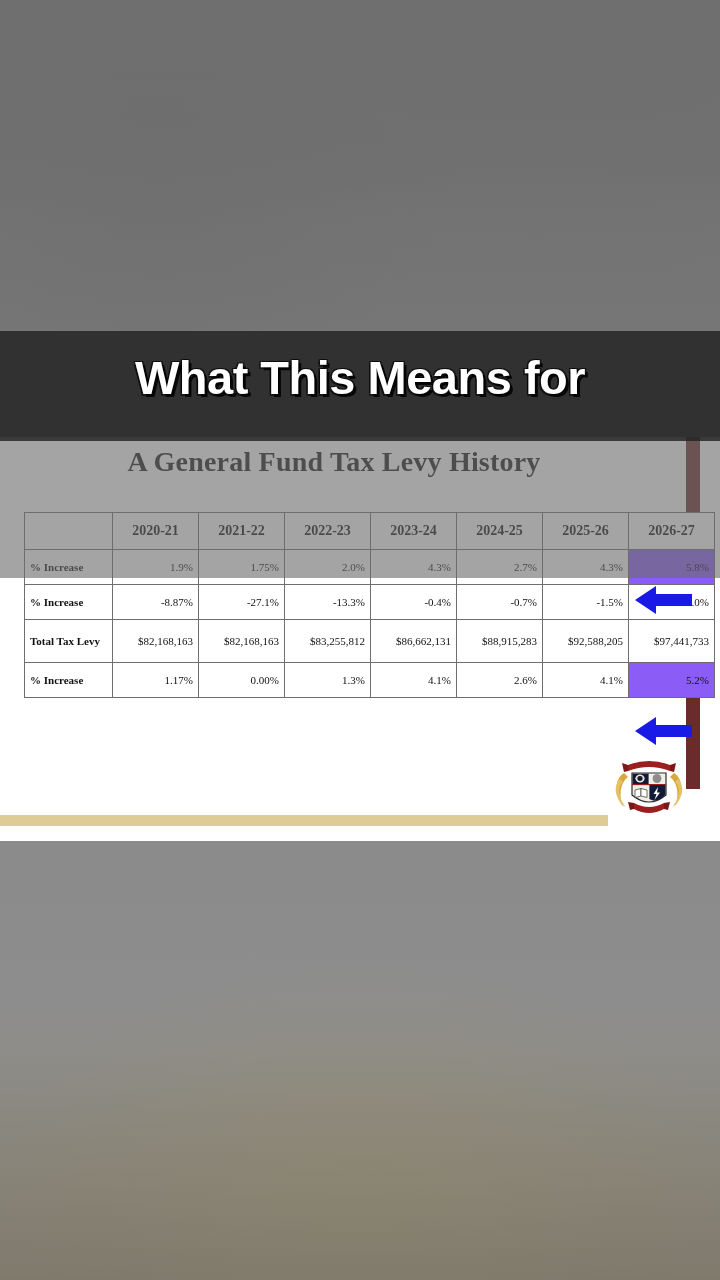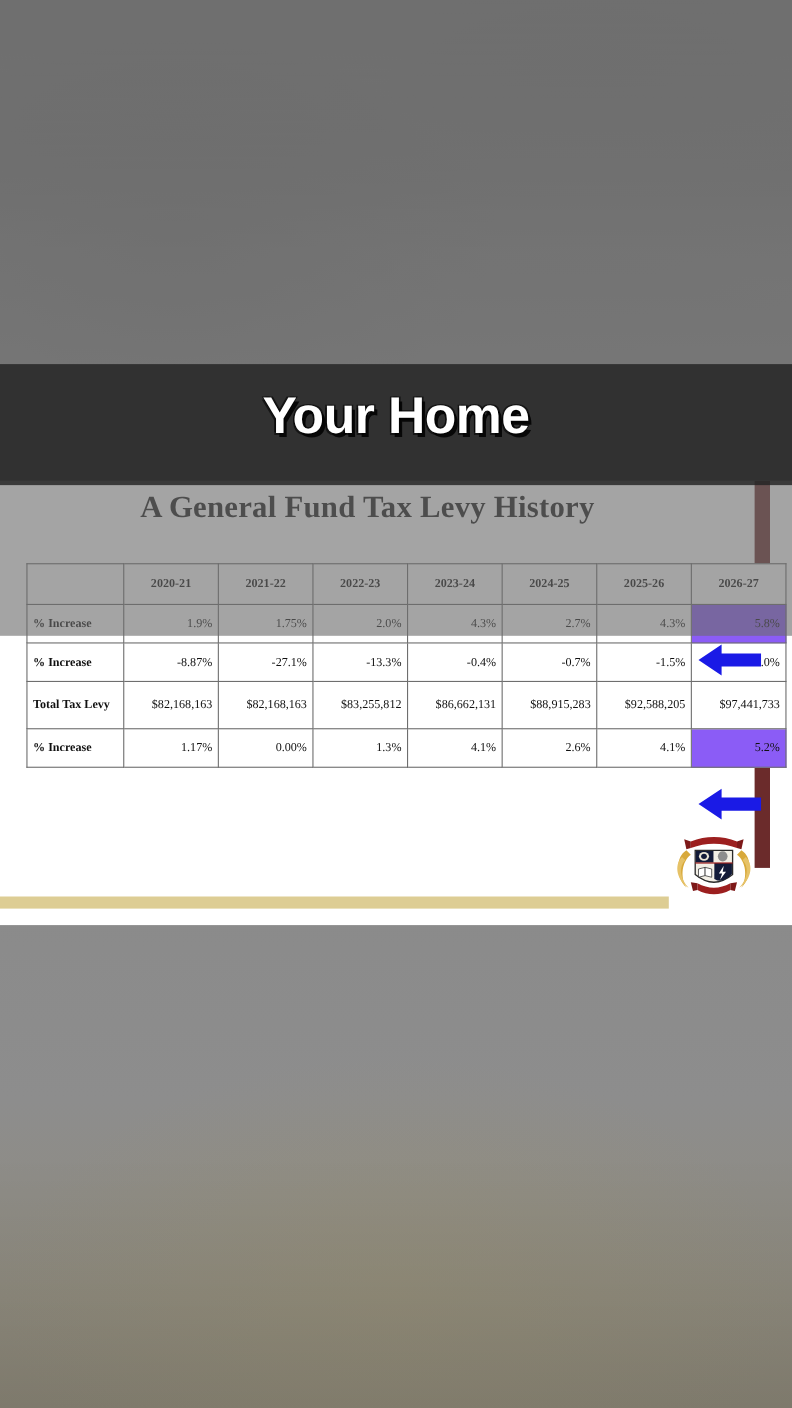--- a/index.html
+++ b/index.html
@@ -89,21 +89,21 @@
     border:1px solid #6e6e6e;
     font-size:11px;
     color:#111;
     padding:4px 5px;
     line-height:1.18;
     background:#ffffff;
   }
   .levy-table thead th{
     text-align:center;
     font-weight:bold;
-    font-size:11px;
+    font-size:14px;
     height:28px;
     vertical-align:middle;
   }
   .levy-table th.rowhead{
     text-align:left;
     font-weight:bold;
     font-size:11px;
     width:77px;
     vertical-align:middle;
   }
@@ -286,16 +286,16 @@
     </svg>
   </div>
   <div class="arrow arrow-2">
     <svg viewBox="0 0 58 30" width="58" height="30" aria-hidden="true">
       <path d="M58 9 L22 9 L22 1 L1 15 L22 29 L22 21 L58 21 Z" fill="#1a1ae6"></path>
     </svg>
   </div>
 
   <div class="caption-band"></div>
   <div class="caption">
-    <span class="ln">Your Home</span>
+    <span class="ln">What This Means for</span>
   </div>
 
 </div>
 
 </body></html>

